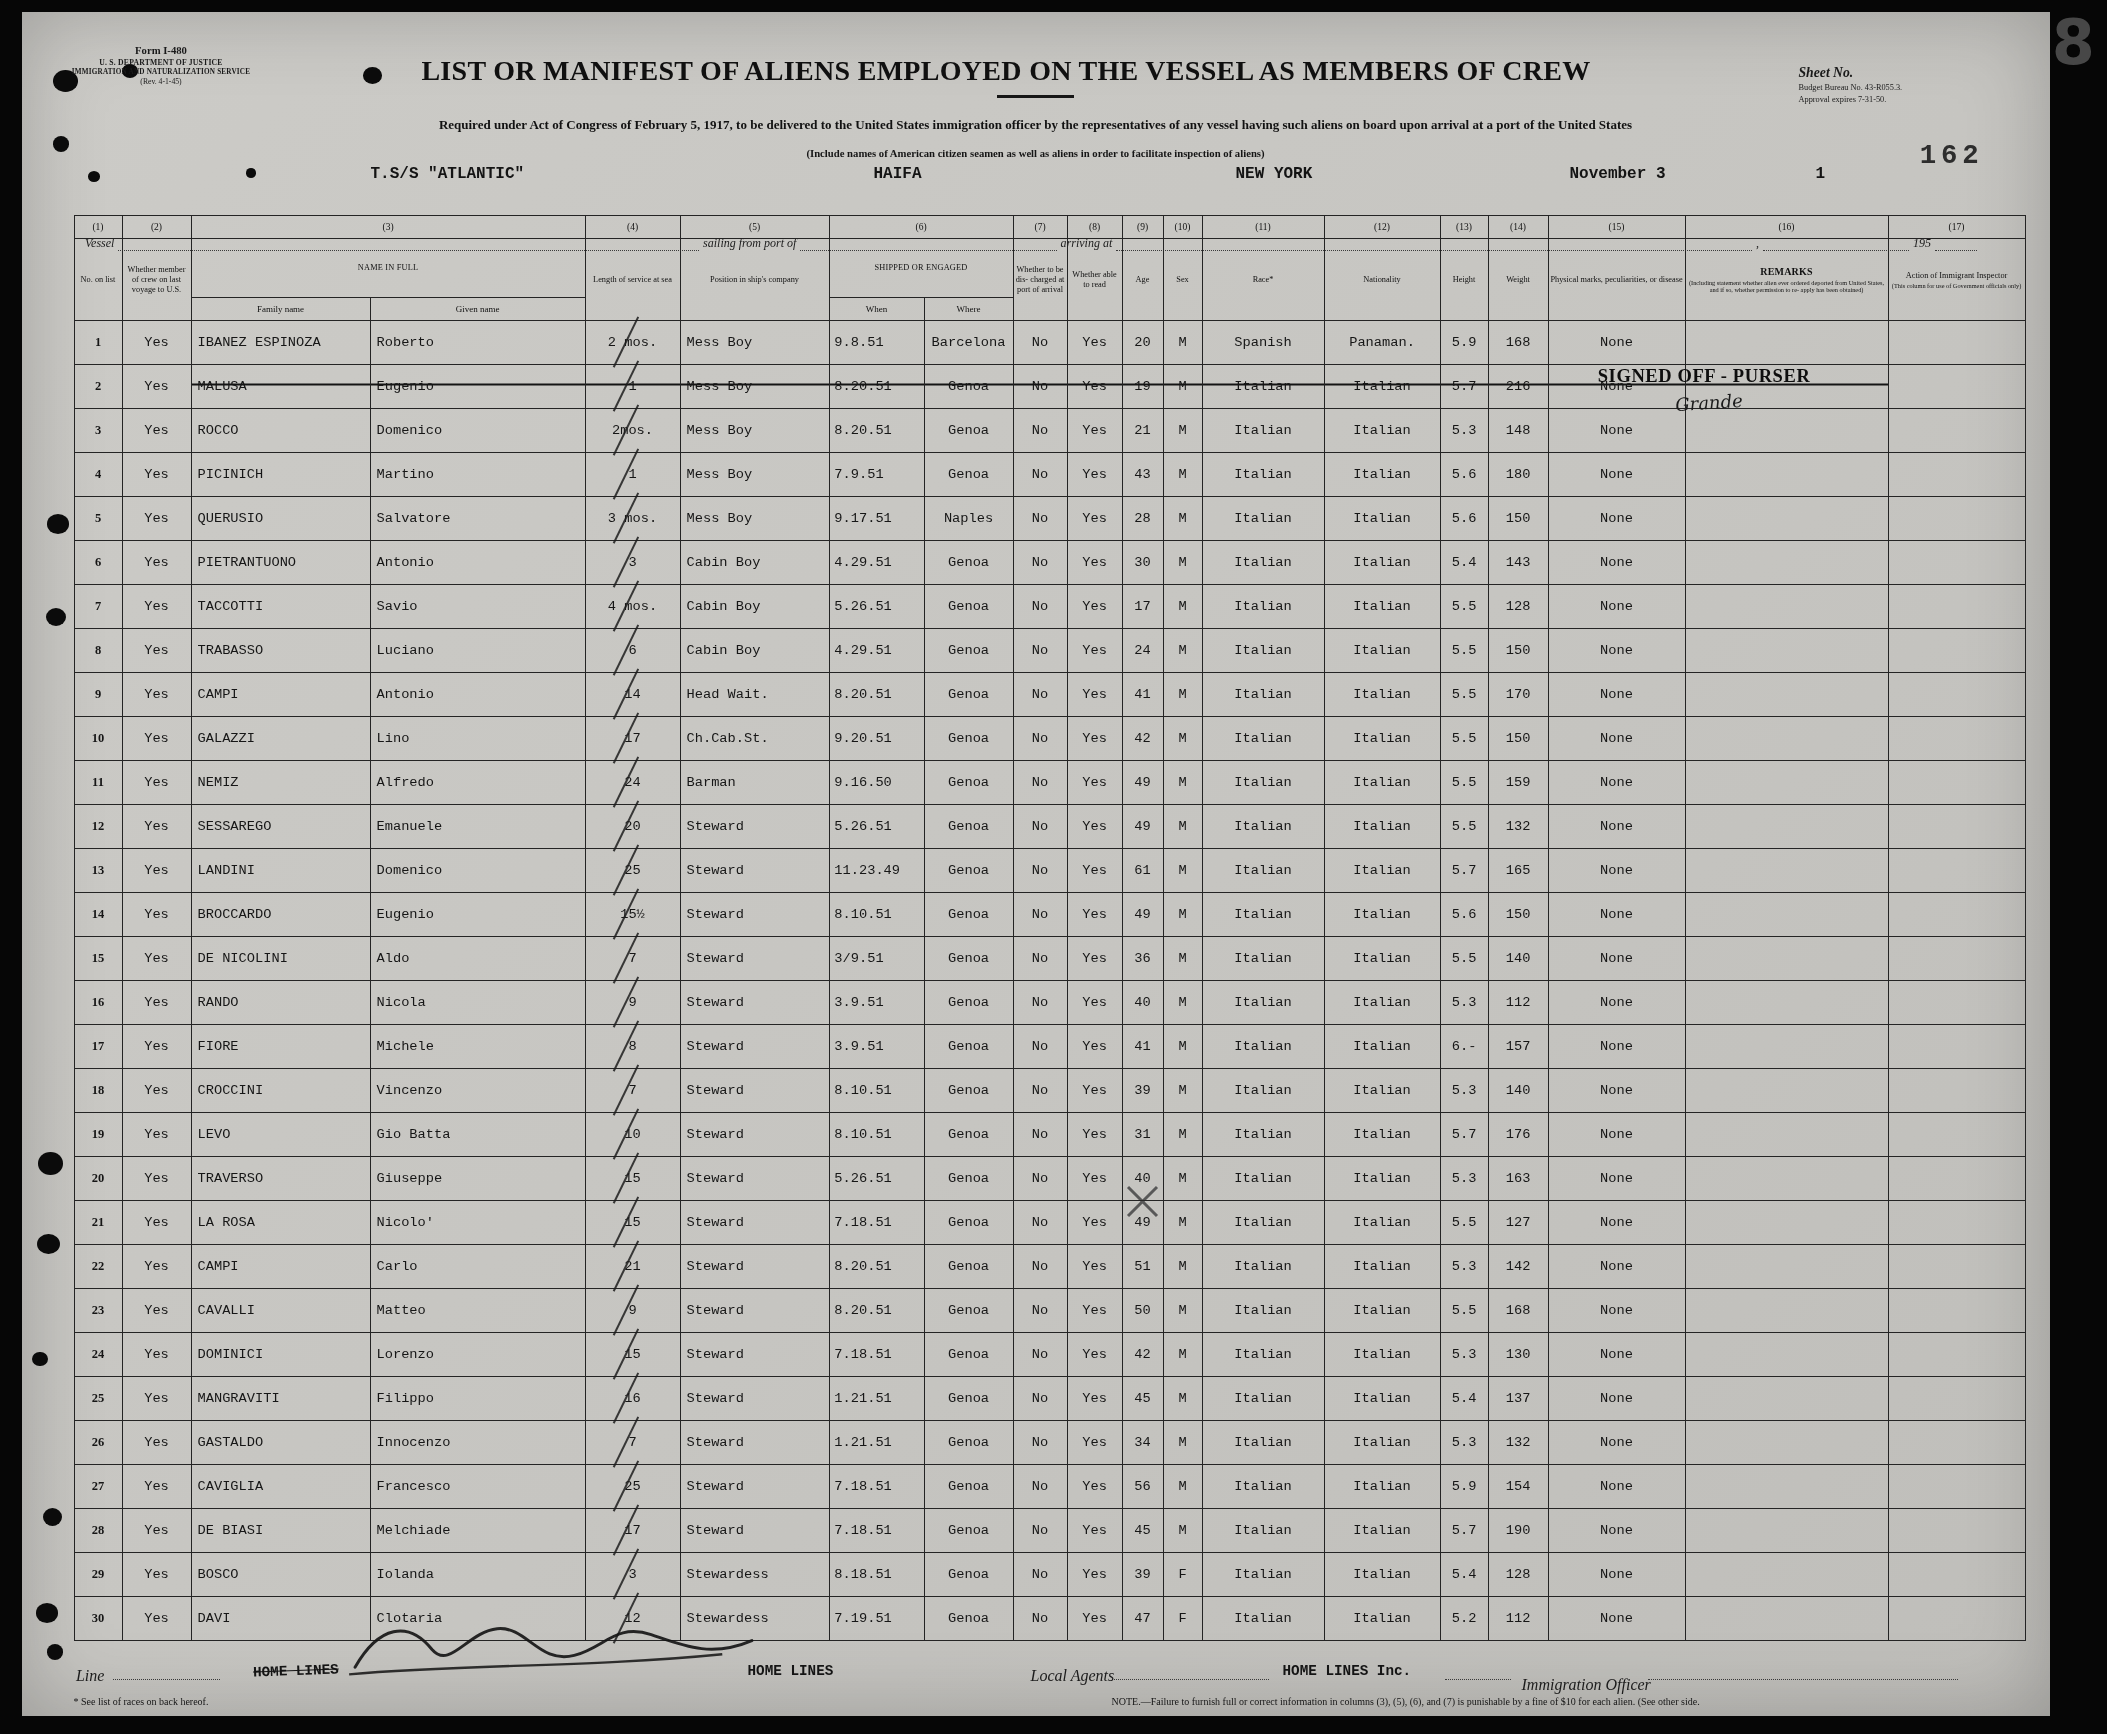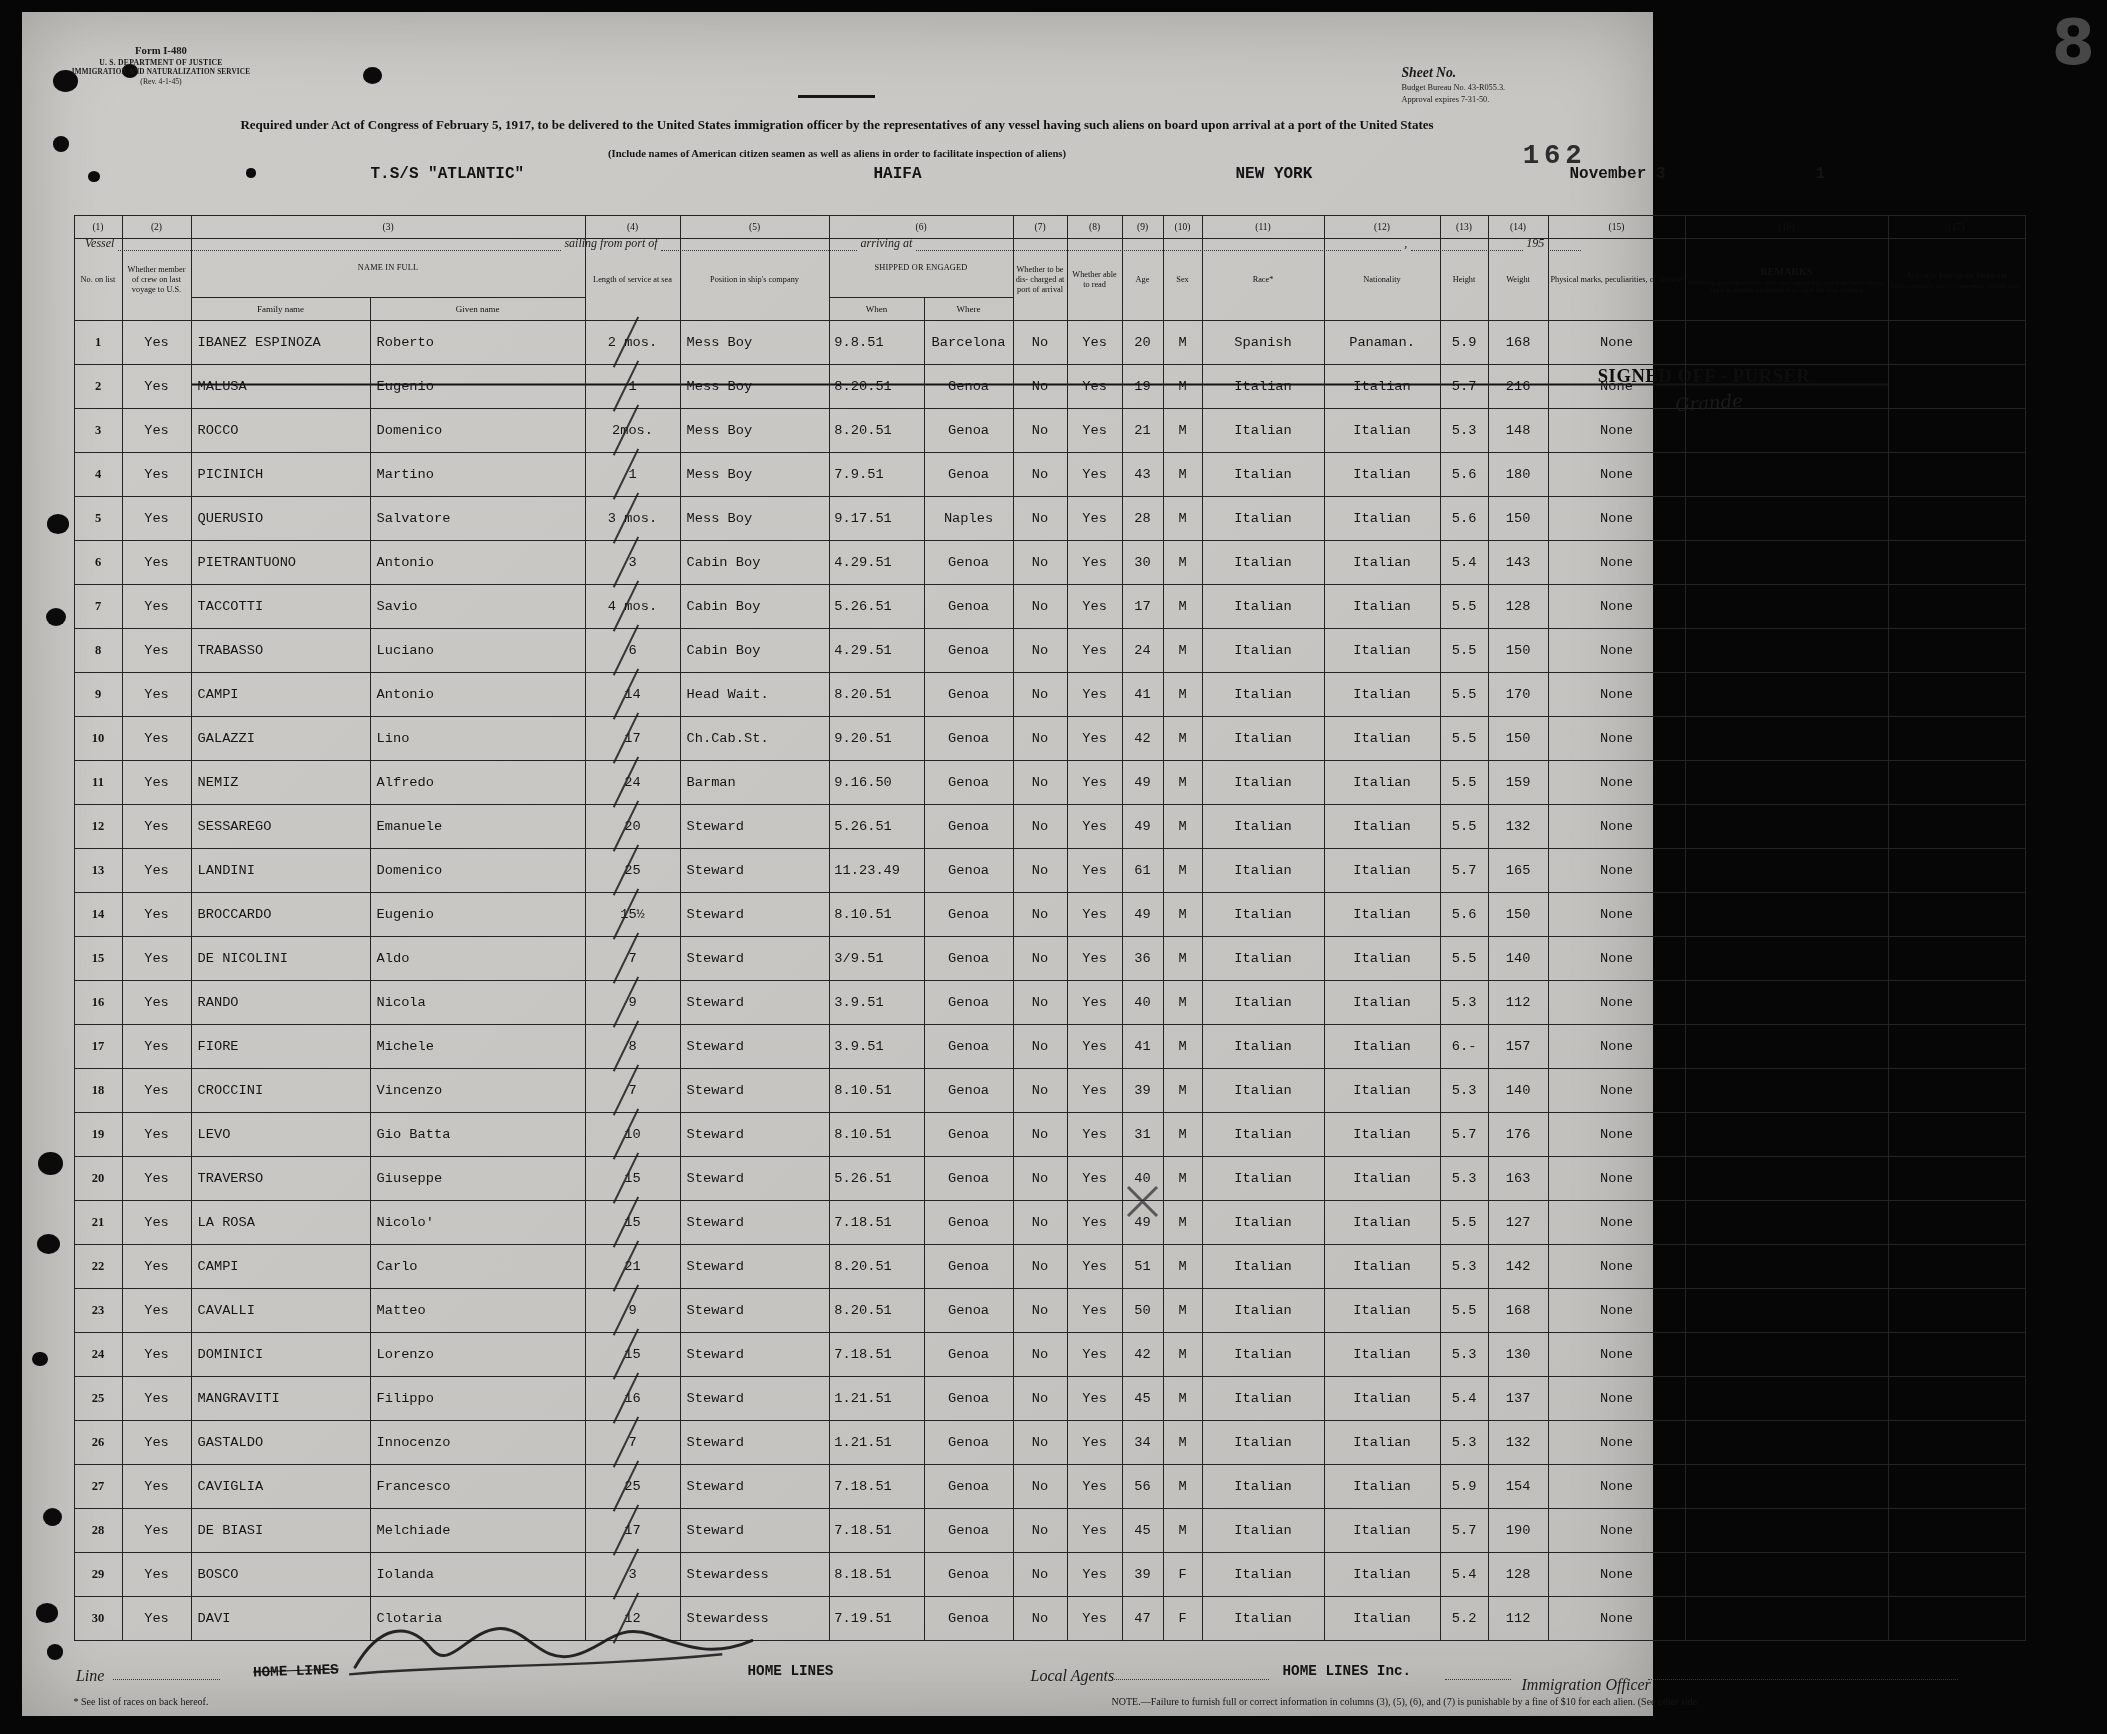--- a/index.html
+++ b/index.html
@@ -2,21 +2,21 @@
 <html style="font-size:9.5px"><head>
 <meta charset="utf-8">
 <style>
   html,body{margin:0;padding:0;}
   body{
     width:2108px;height:1735px;position:relative;overflow:hidden;
     background:#060606;
     font-family:"Liberation Serif",serif;color:#151515;
   }
   .paper{
-    position:absolute;left:21.5px;top:12px;width:1631px;height:1704px;
+    position:absolute;left:21.5px;top:12px;width:2028px;height:1704px;
     background:linear-gradient(135deg,#cccbc7 0%,#c6c5c1 55%,#bfbeba 100%);
     box-shadow:inset 0 0 83px rgba(0,0,0,.22);
   }
   .corner-num{
     position:absolute;top:3.6px;right:4.8px;width:60px;height:77px;
     color:#474747;font-family:"DejaVu Sans",sans-serif;font-weight:bold;
     font-size:62px;text-align:center;line-height:77px;
   }
   
   .blob{position:absolute;background:#0b0b0b;border-radius:50%;}
@@ -123,20 +123,21 @@
   <div class="blob" style="left:25px;top:1632px;width:16.7px;height:15.5px;"></div>
   <div class="xmark" style="left:1104px;top:1173px;"></div>
 
   <div class="form-info">
     <div class="fi1">Form I-480</div>
     <div class="fi2">U. S. DEPARTMENT OF JUSTICE</div>
     <div class="fi3">IMMIGRATION AND NATURALIZATION SERVICE</div>
     <div class="fi4">(Rev. 4-1-45)</div>
   </div>
 
+  <div class="doc-title">LIST OR MANIFEST OF ALIENS EMPLOYED ON THE VESSEL AS MEMBERS OF CREW</div>
   <div class="title-underline"></div>
 
   <div class="sheet-block">
     <div class="sb1">Sheet No.</div>
     <div class="sb2">Budget Bureau No. 43-R055.3.</div>
     <div class="sb3">Approval expires 7-31-50.</div>
   </div>
   <div class="stamp-162">162</div>
 
   <div class="subtitle">Required under Act of Congress of February 5, 1917, to be delivered to the United States immigration officer by the representatives of any vessel having such aliens on board upon arrival at a port of the United States</div>

